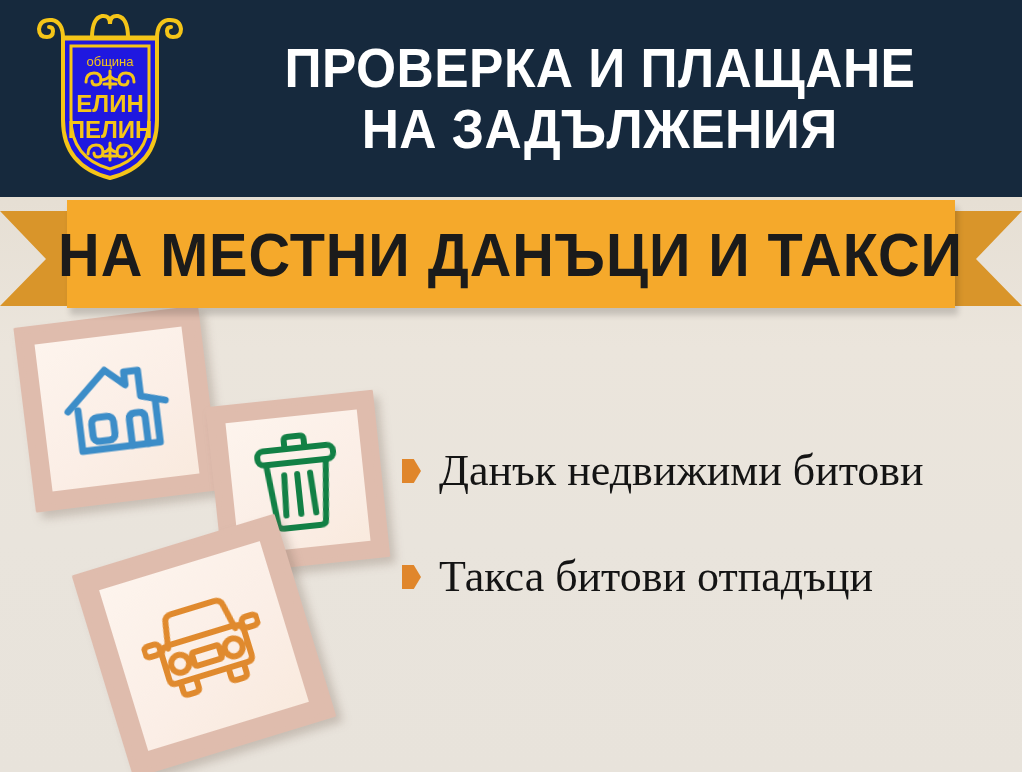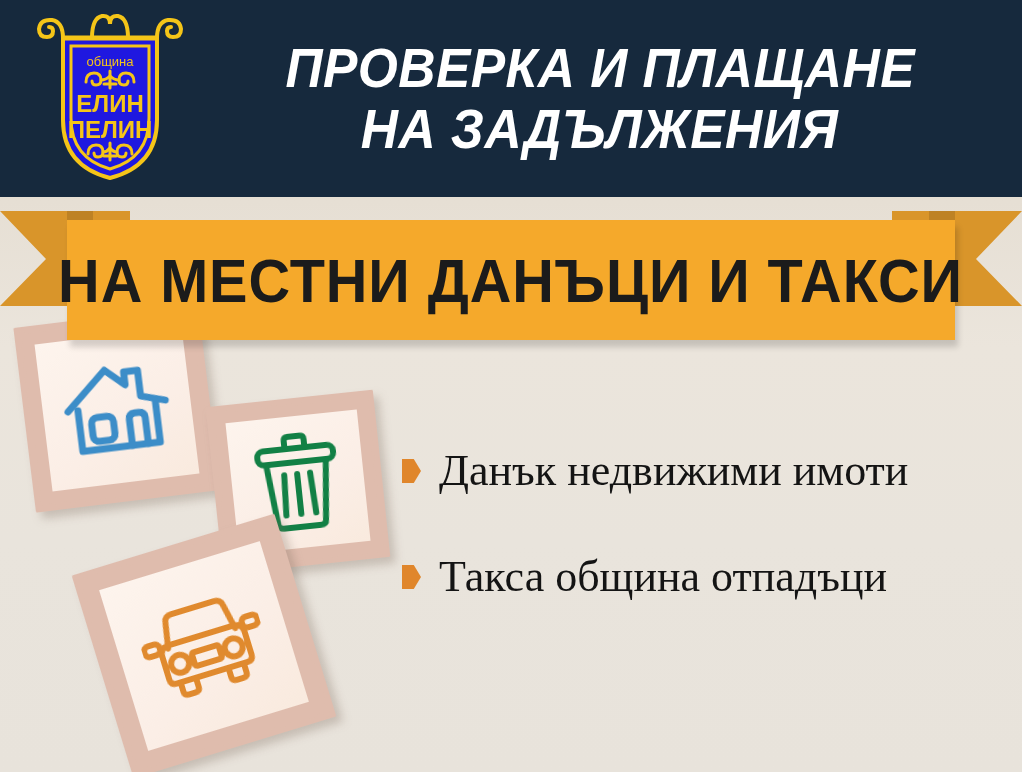--- a/index.html
+++ b/index.html
@@ -26,21 +26,20 @@
   }
 
   
   .header {
     position: absolute;
     left: 0; top: 0;
     width: 1022px;
     height: 197px;
     background: #16293d;
     z-index: 5;
-    font-style: italic;
   }
   .header-inner {
     position: absolute;
     left: 190px; top: 0;
     width: 820px; height: 197px;
     display: flex;
     flex-direction: column;
     align-items: center;
     justify-content: center;
   }
@@ -92,27 +91,26 @@
     position: absolute;
     top: 14px;
     width: 26px; height: 95px;
     background: rgba(0,0,0,0.12);
   }
   .ribbon-fold-l { left: 67px; }
   .ribbon-fold-r { right: 67px; }
   .ribbon-band {
     position: absolute;
     left: 67px; top: 3px;
-    width: 888px; height: 120px;
+    width: 888px; height: 108px;
     background: #f5a92b;
     box-shadow: 3px 7px 6px rgba(0,0,0,0.16);
     display: flex;
     align-items: center;
     justify-content: center;
-    margin-top: 20px;
   }
   .ribbon-text {
     color: #1b1b1b;
     font-family: "Liberation Sans Narrow", "Liberation Sans", sans-serif;
     font-weight: bold;
     font-size: 62px;
     letter-spacing: 1px;
     transform: scaleX(0.93);
     white-space: nowrap;
   }
@@ -325,21 +323,21 @@
         <path d="M73 144 Q77 144 80 140 Q83 144 87 144"></path>
         <path d="M80 135 L80 152"></path>
         <path d="M74 148 L86 148"></path>
       </g>
     </svg>
   </div>
 
   <div class="bullet-list">
     <div class="bullet-item">
       <span class="bullet-marker"></span>
-      <span class="bullet-text">Данък недвижими имоти</span>
+      <span class="bullet-text">Данък недвижими битови</span>
     </div>
     <div class="bullet-item">
       <span class="bullet-marker"></span>
-      <span class="bullet-text">Такса община отпадъци</span>
+      <span class="bullet-text">Такса битови отпадъци</span>
     </div>
   </div>
 
 </div>
 
 </body></html>

